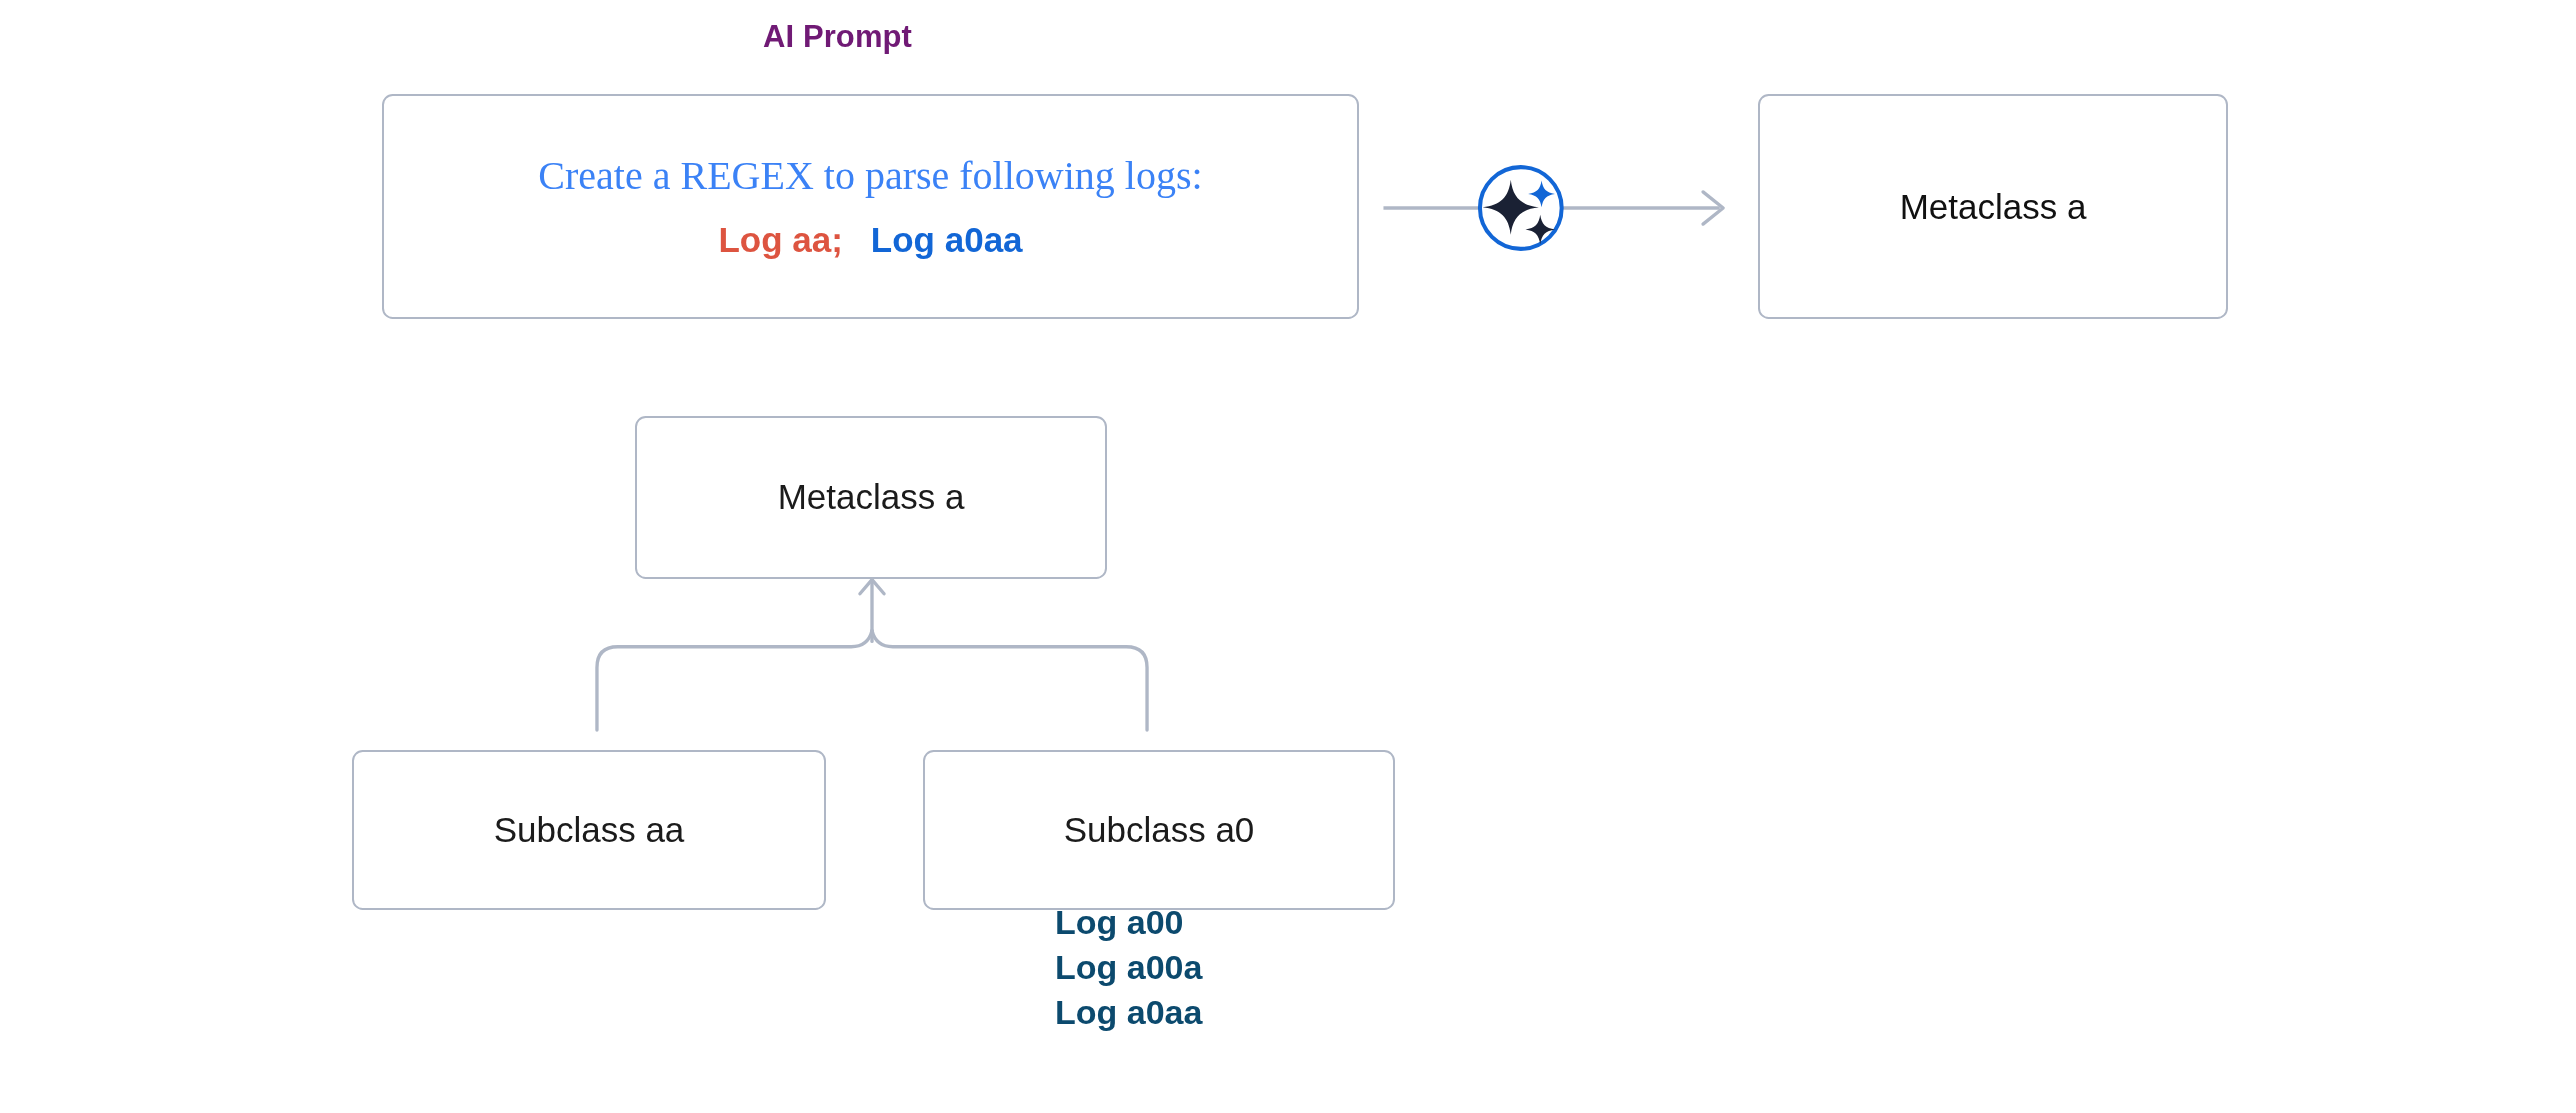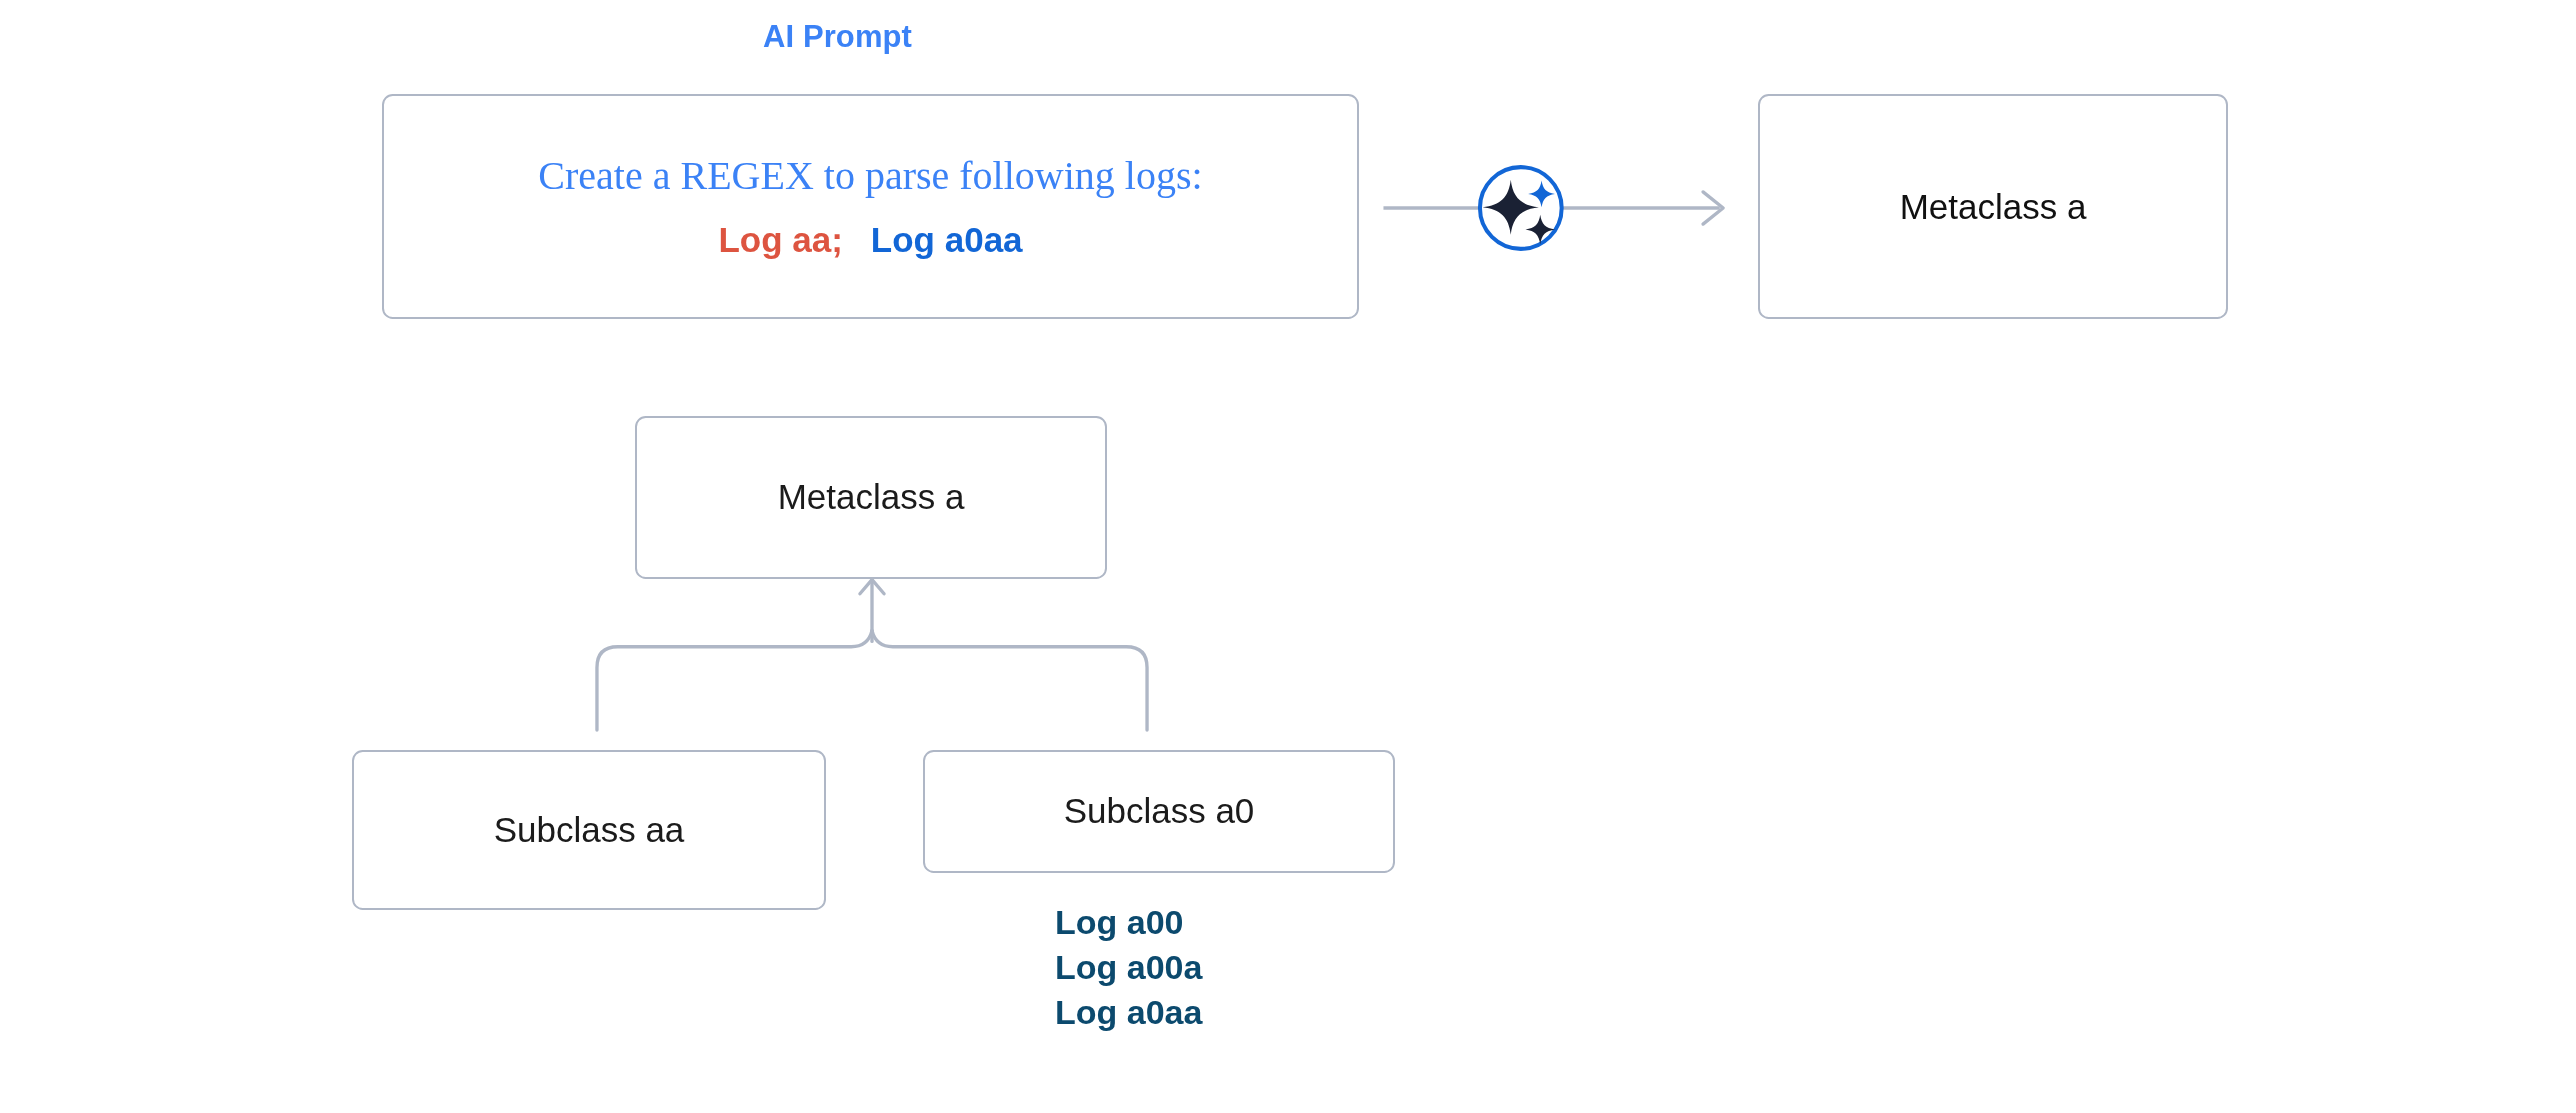--- a/index.html
+++ b/index.html
@@ -38,21 +38,21 @@
     padding: 0 16px;
     box-sizing: border-box;
     line-height: 1.28;
   }
 
   
   .section-title {
     position: absolute;
     font-size: 31px;
     font-weight: 700;
-    color: #3b82f6;
+    color: #701a75;
     letter-spacing: 0.1px;
     white-space: nowrap;
   }
 
   
   #prompt-box {
     left: 382px;
     top: 94px;
     width: 977px;
     height: 225px;
@@ -117,21 +117,21 @@
     left: 352px;
     top: 750px;
     width: 474px;
     height: 160px;
     border-radius: 10.7px;
   }
   #subclass-a0-box {
     left: 923px;
     top: 750px;
     width: 472px;
-    height: 123px;
+    height: 160px;
     border-radius: 10.7px;
     text-align: center;
   }
   #subclass-aa-box .node-inner,
   #subclass-a0-box .node-inner { font-size: 35px; }
 
   
   #tree-connector {
     position: absolute;
     left: 550px;

